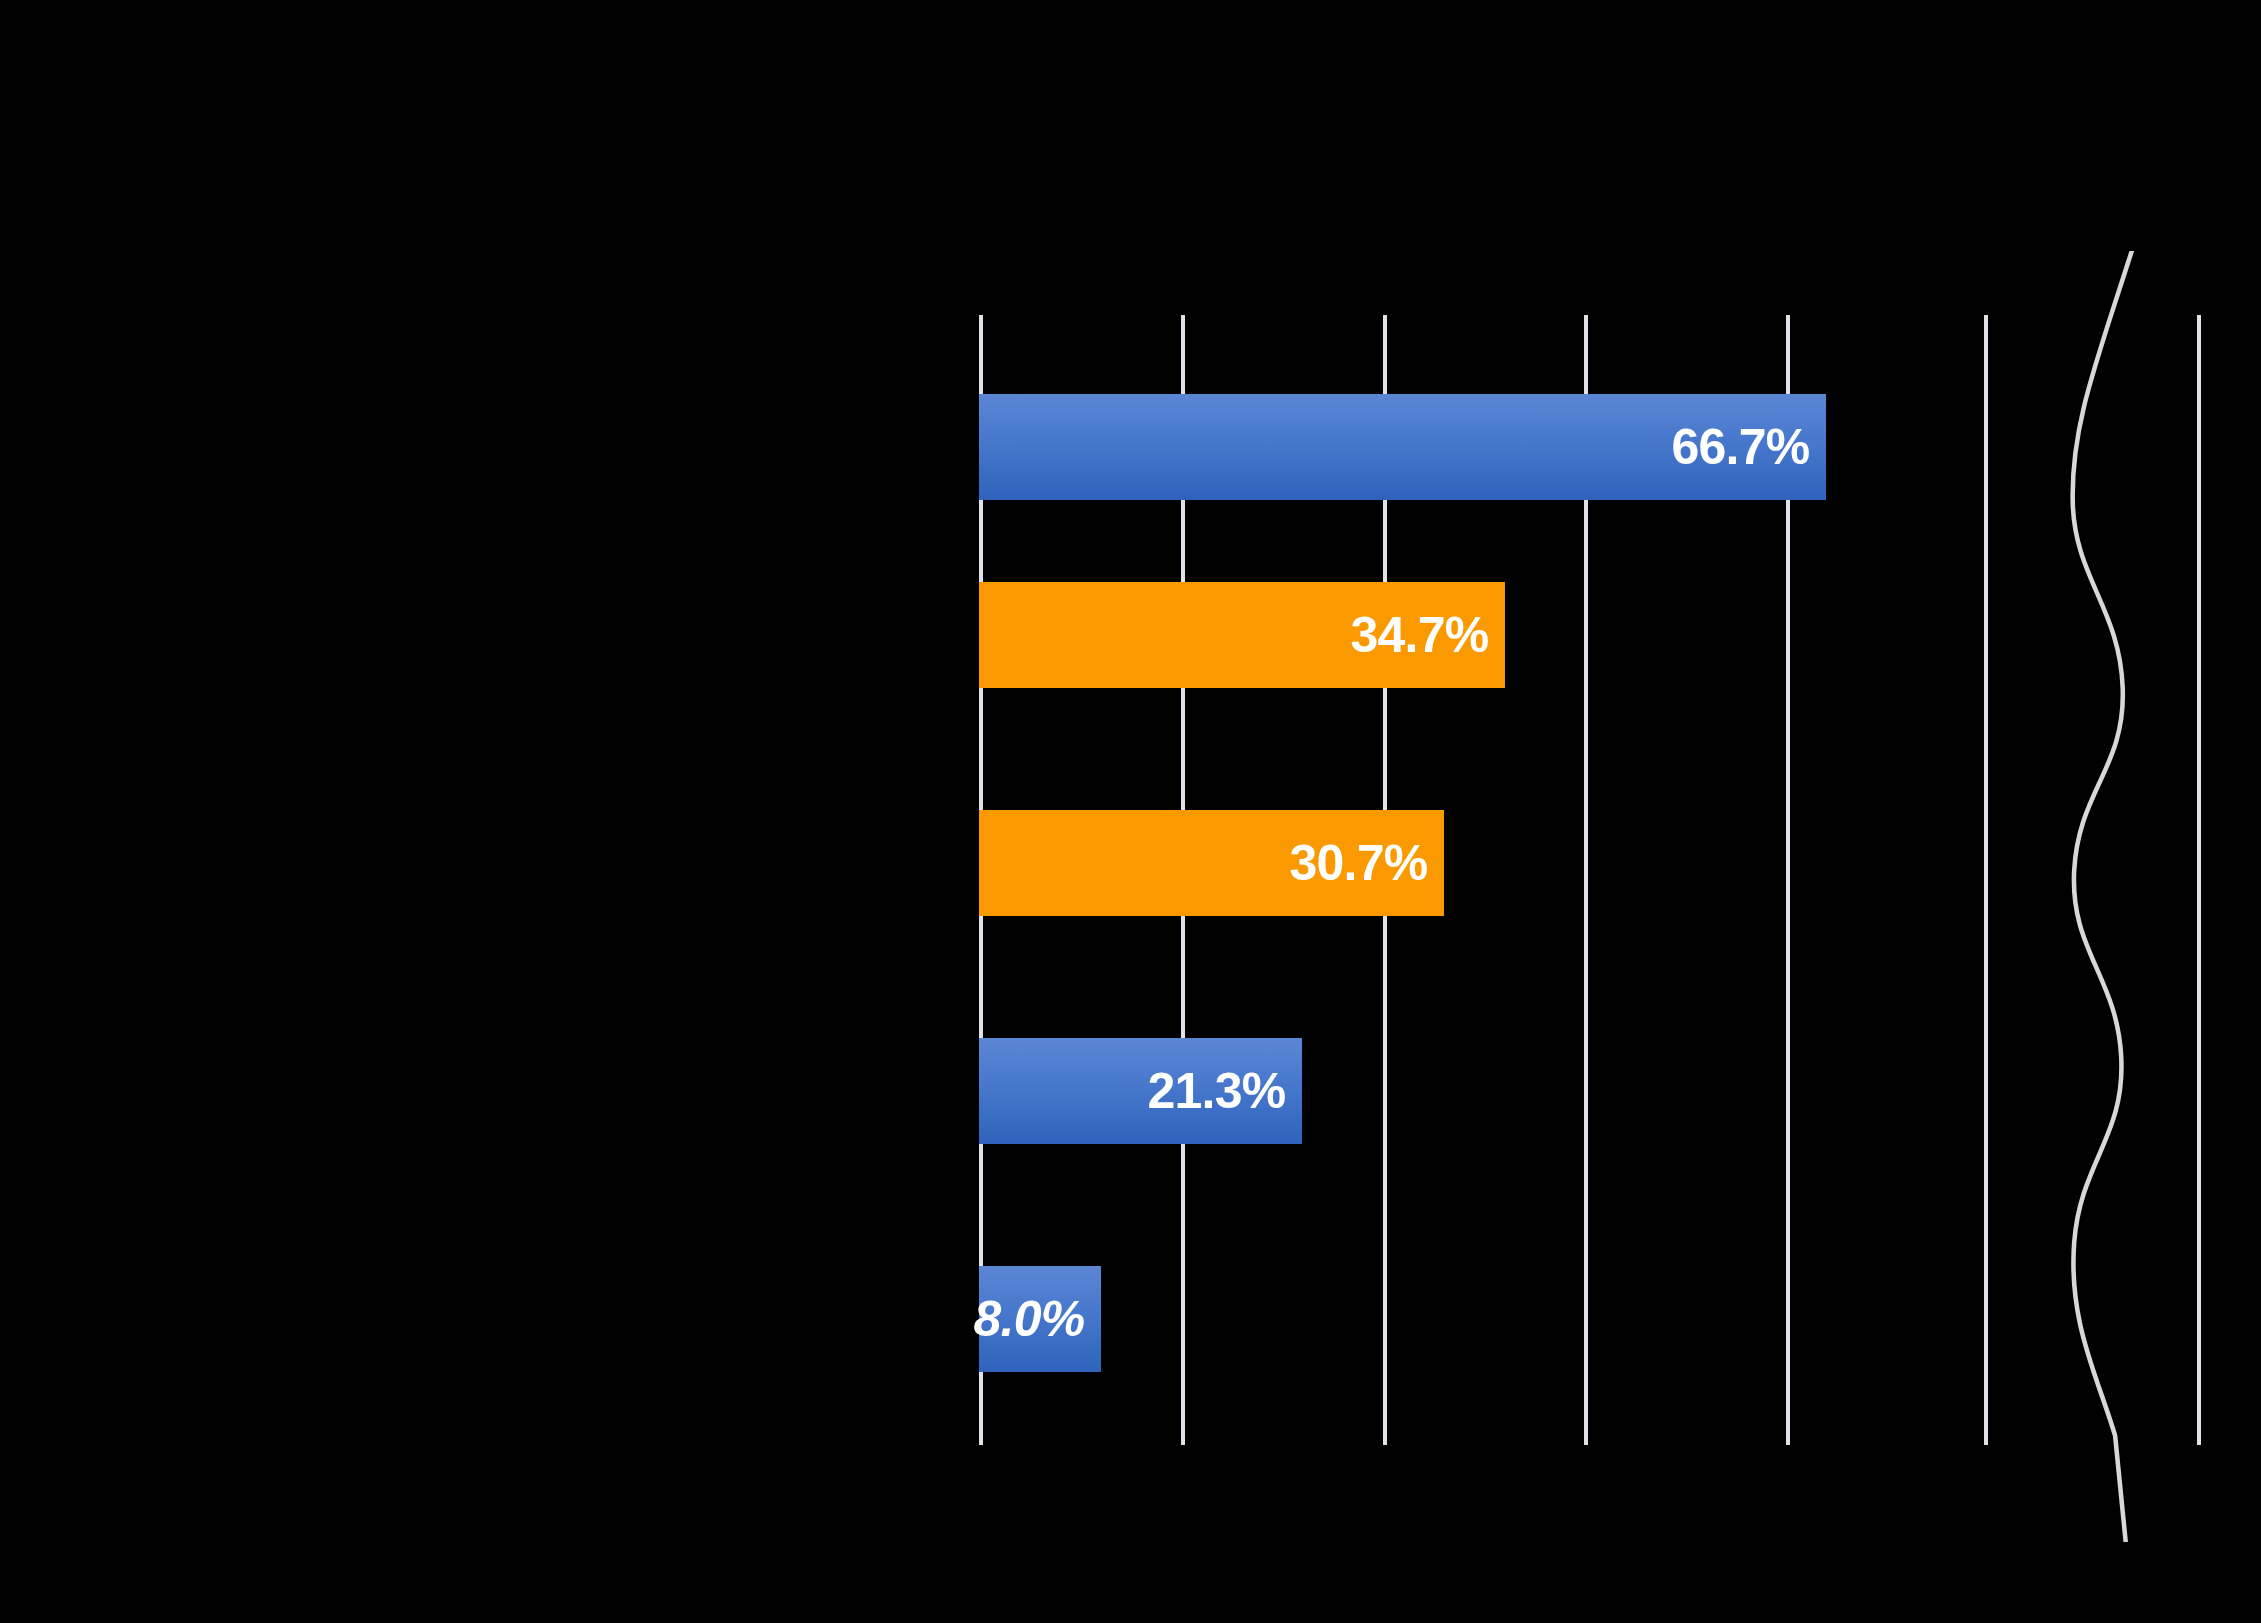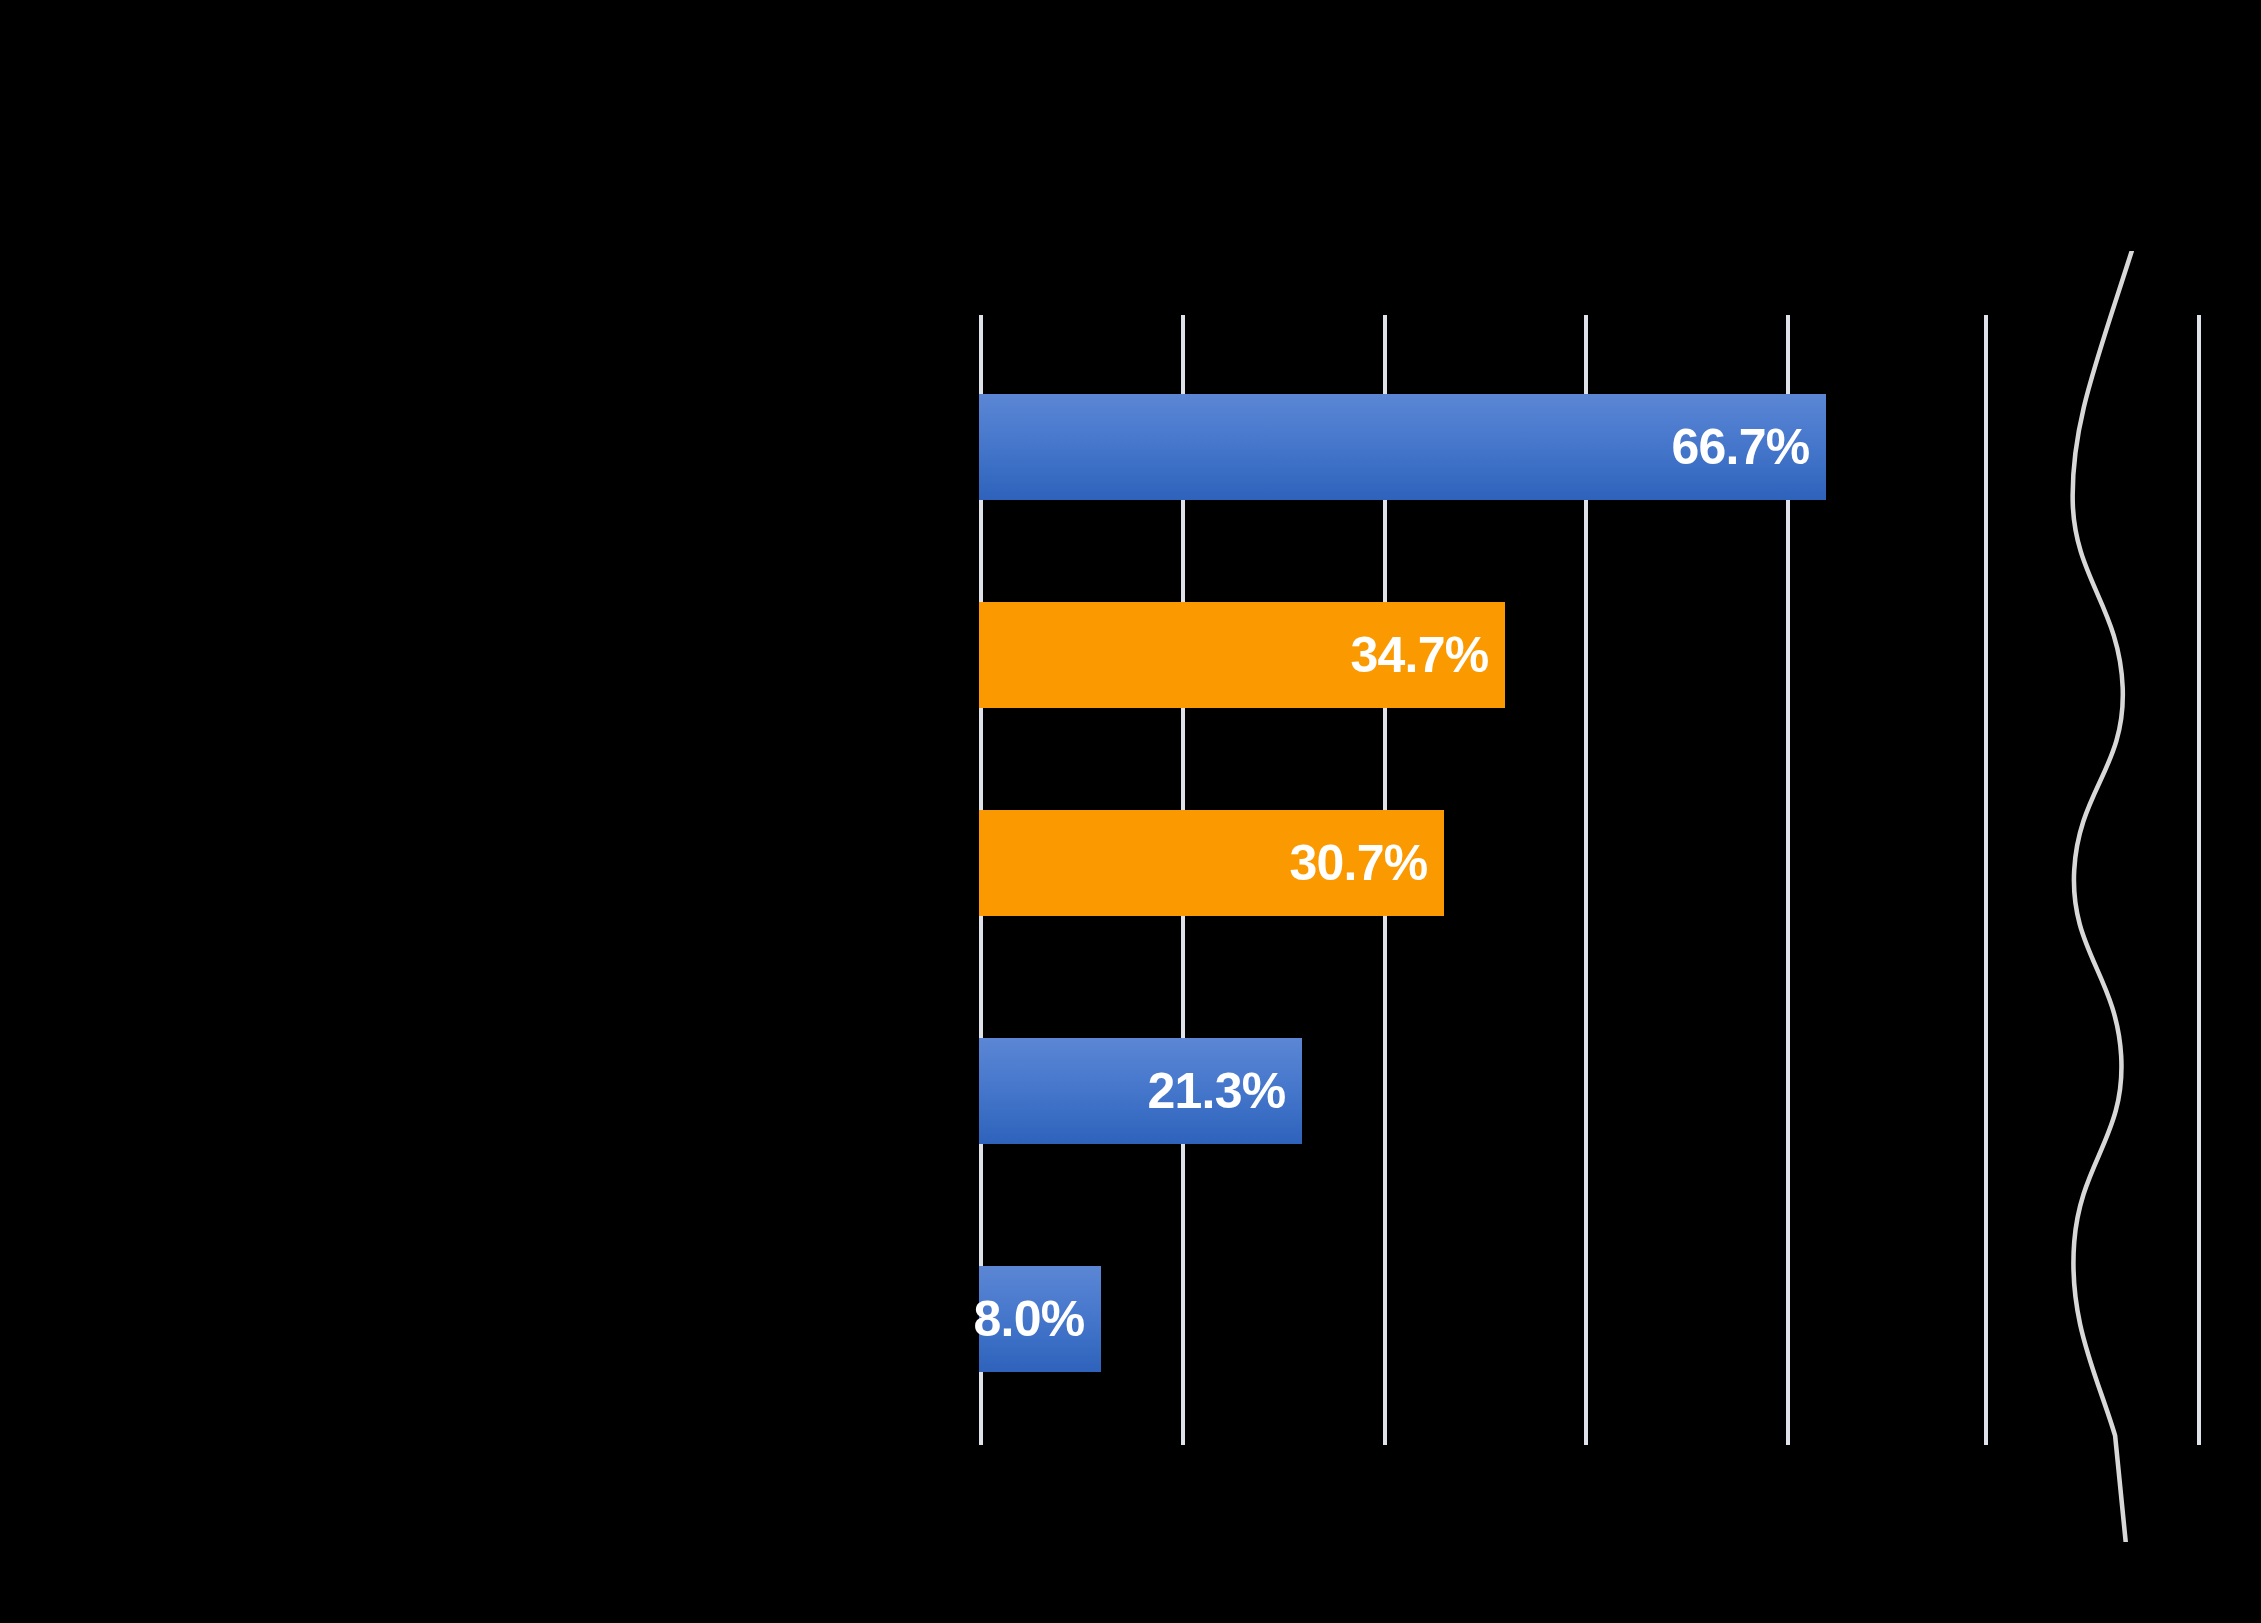--- a/index.html
+++ b/index.html
@@ -106,39 +106,39 @@
 
   <div id="bars-layer">
 
     <div class="bar-row" style="top:39px;">
       <div class="bar series-blue" style="width:847px;margin-top:40px;">
         <span class="bar-label">66.7%</span>
       </div>
     </div>
 
     <div class="bar-row" style="top:267px;">
-      <div class="bar series-orange" style="width:526px;margin-top:20px;">
+      <div class="bar series-orange" style="width:526px;">
         <span class="bar-label">34.7%</span>
       </div>
     </div>
 
     <div class="bar-row" style="top:495px;">
       <div class="bar series-orange" style="width:465px;padding-left:25px;">
         <span class="bar-label">30.7%</span>
       </div>
     </div>
 
     <div class="bar-row" style="top:723px;">
       <div class="bar series-blue" style="width:323px;padding-left:7px;">
         <span class="bar-label">21.3%</span>
       </div>
     </div>
 
     <div class="bar-row" style="top:951px;">
-      <div class="bar series-blue" style="width:122px;">
+      <div class="bar series-blue" style="width:122px;font-style:italic;">
         <span class="bar-label">8.0%</span>
       </div>
     </div>
 
   </div>
 
   <svg id="axis-break" viewBox="0 0 140 1700" preserveAspectRatio="none">
     <path d="M 108 0
              C 60 150, 28 230, 30 330
              C 32 430, 92 470, 96 575

